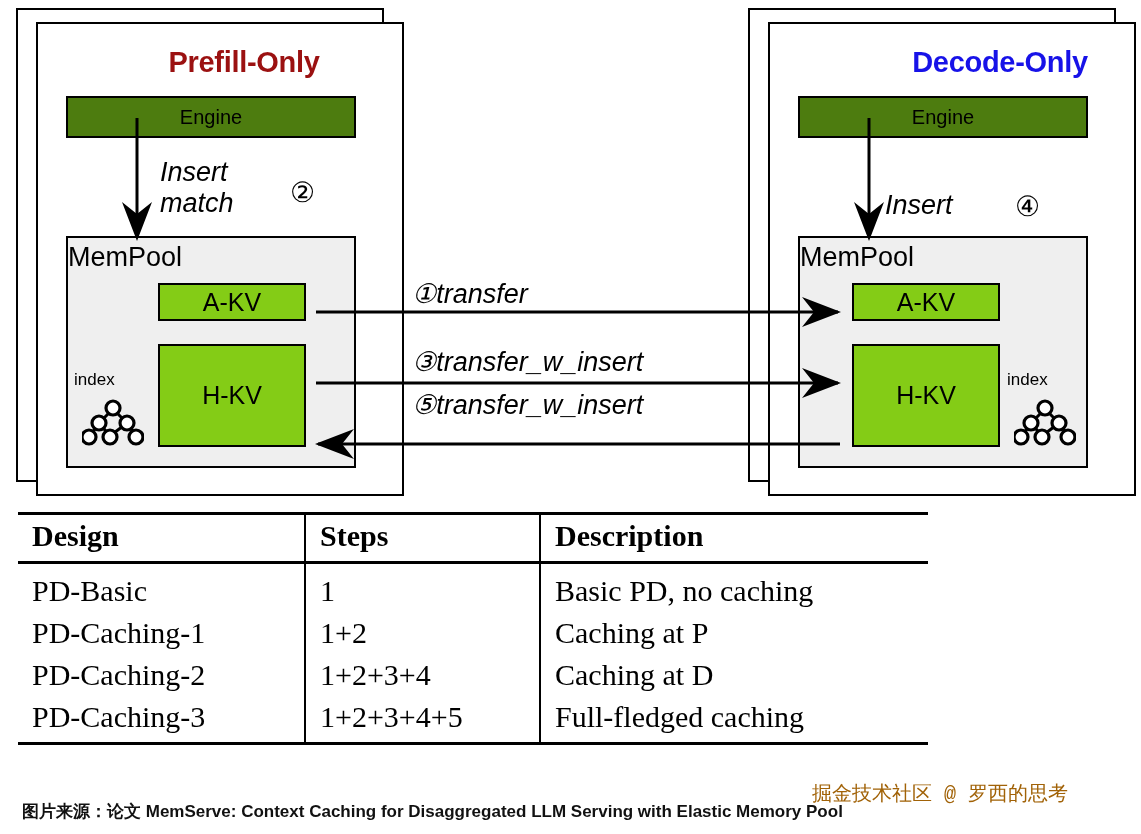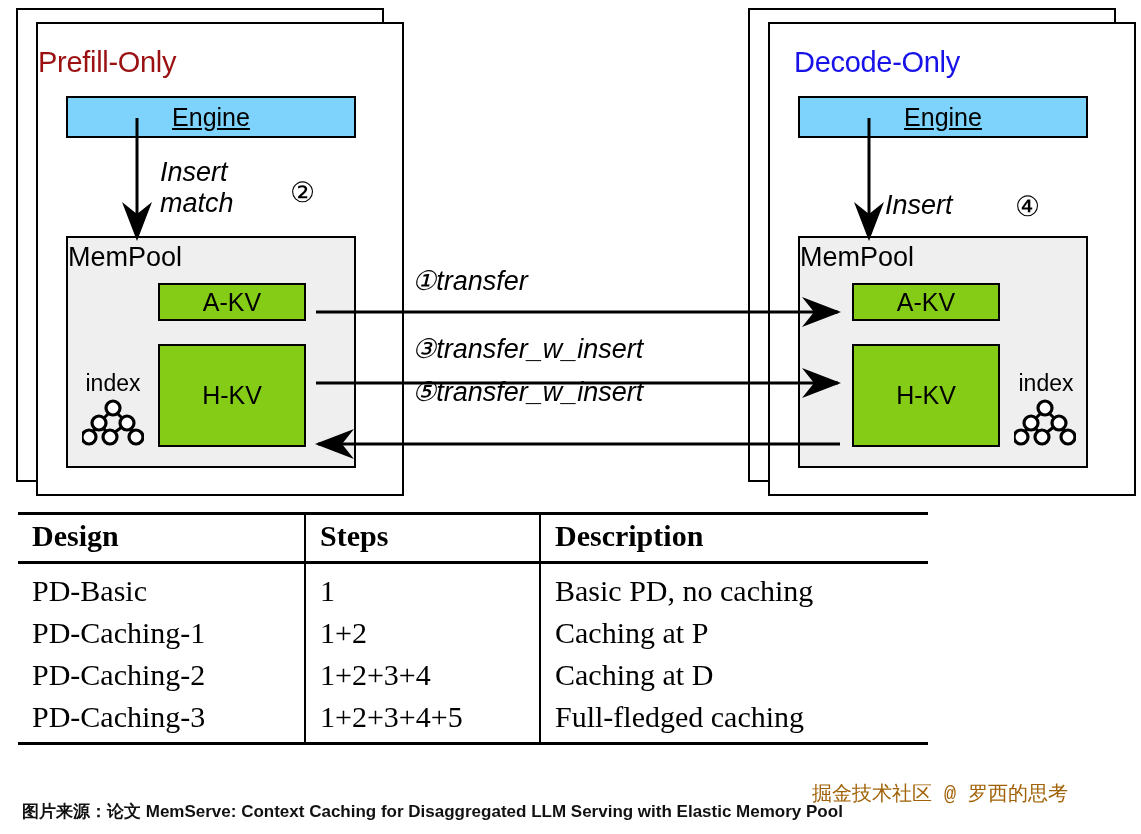--- a/index.html
+++ b/index.html
@@ -26,33 +26,35 @@
   }
   .panel-front {
     position: absolute;
     border: 2.5px solid #000;
     background: #fff;
   }
 
   .panel-title {
     position: absolute;
     width: 100%;
-    font-weight: normal;
+    text-align: center;
+    font-weight: bold;
     font-size: 29px;
     letter-spacing: -0.3px;
+    margin-left: 24px;
   }
   .title-prefill { color: #9b1111; }
   .title-decode  { color: #1712e8; }
 
   .engine-box {
     position: absolute;
     border: 2.5px solid #000;
-    background: #7dd3fc;
+    background: #4d7c0f;
     display: flex; align-items: center; justify-content: center;
-    font-size: 25px; color: #000; text-decoration: underline;
+    font-size: 20px; color: #000;
   }
 
   .mempool-box {
     position: absolute;
     border: 2.5px solid #000;
     background: #efefef;
   }
   .mempool-label {
     position: absolute; top: 4px; left: 0; width: 100%;
     text-align: left; font-size: 27px; color: #000;
@@ -60,22 +62,22 @@
   .kv-box {
     position: absolute;
     border: 2.5px solid #000;
     background: #84cc16;
     display: flex; align-items: center; justify-content: center;
     font-size: 25px; color: #000;
   }
 
   .index-label {
     position: absolute;
-    font-size: 23px; color: #000;
-    text-align: center;
+    font-size: 17px; color: #000;
+    text-align: left;
   }
   .index-icon { position: absolute; }
 
   .insert-text {
     position: absolute;
     font-style: italic;
     font-size: 27px;
     color: #000;
     line-height: 1.15;
   }
@@ -83,20 +85,21 @@
     position: absolute;
     font-size: 28px;
     color: #000;
   }
   .arrow-label {
     position: absolute;
     font-style: italic;
     font-size: 27px;
     color: #000;
     white-space: nowrap;
+    margin-top: 13px;
   }
 
   svg.overlay {
     position: absolute; left: 0; top: 0;
     width: 1141px; height: 500px;
     pointer-events: none;
   }
 
   
   #design-table {

